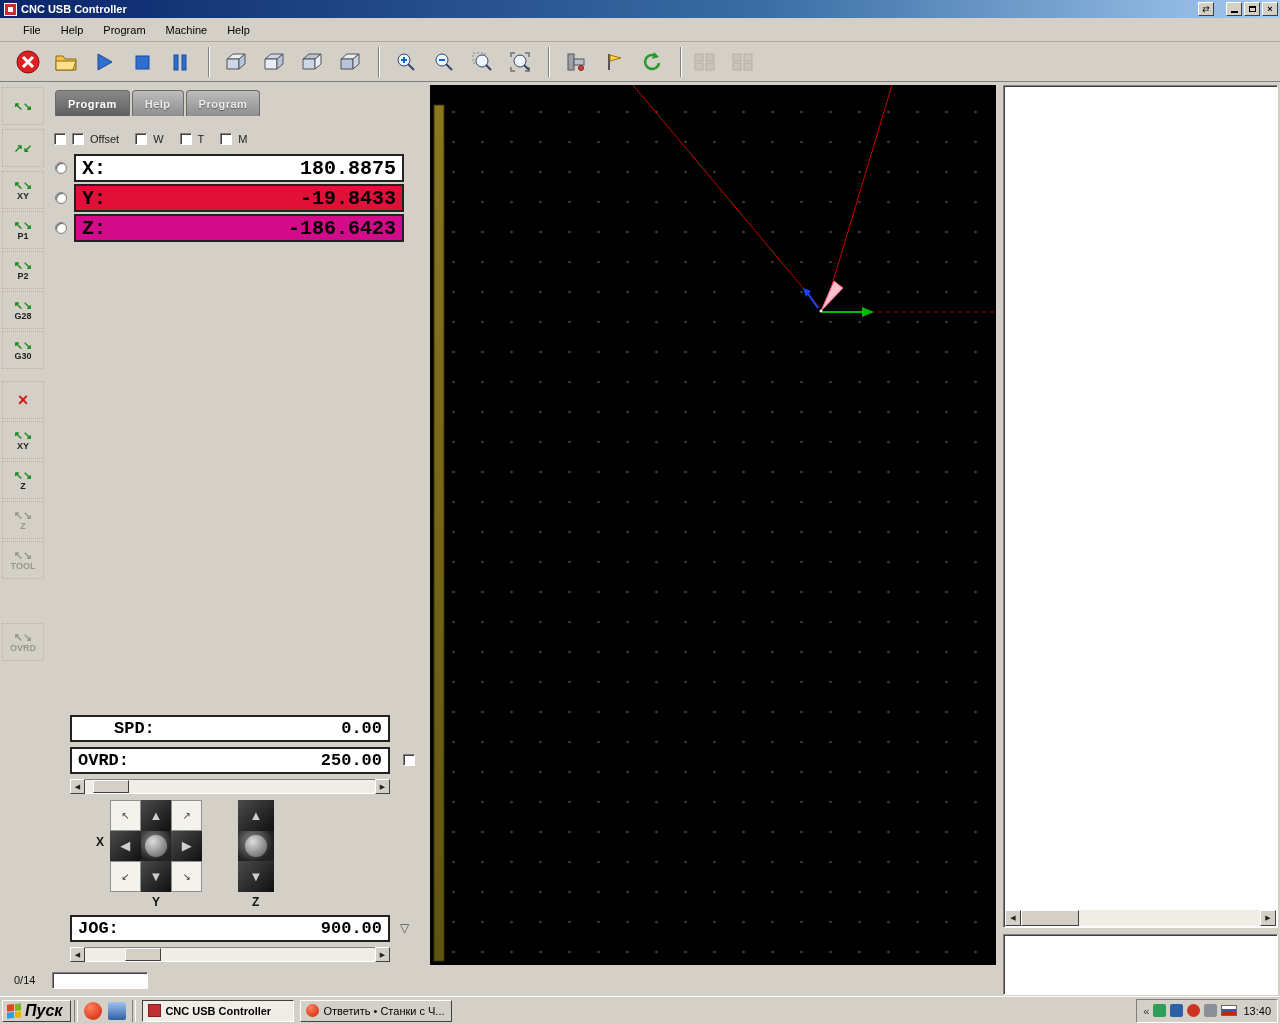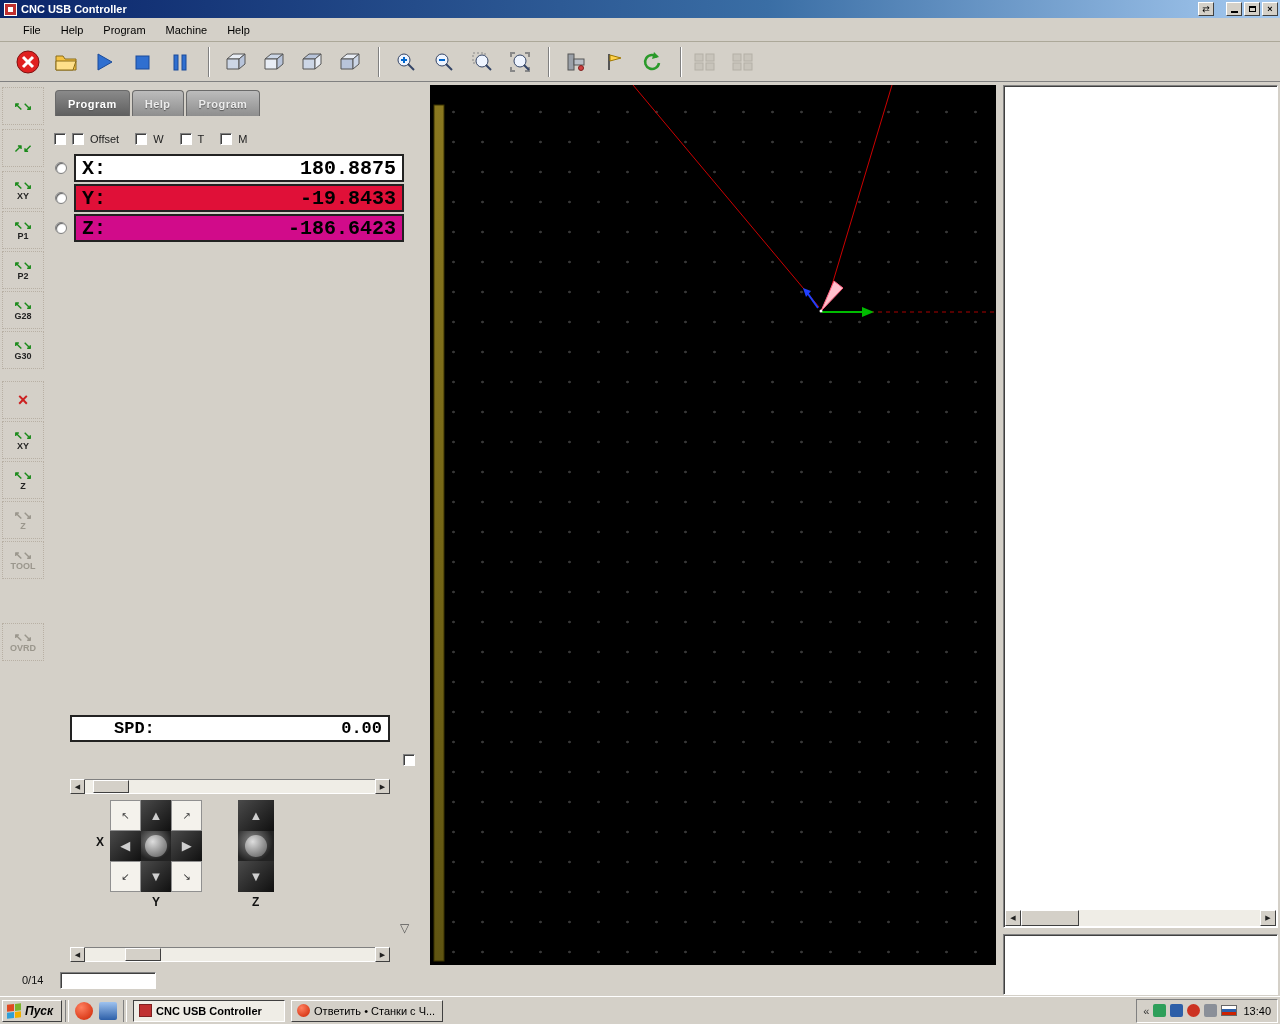--- a/index.html
+++ b/index.html
@@ -105,35 +105,35 @@
   .rightpanel { position:absolute; left:1003px; top:85px; width:275px; height:843px; background:#fff;
     border:1px solid; border-color:#808080 #fff #fff #808080; box-shadow:inset 1px 1px 0 #404040; }
   .hscroll { position:absolute; left:1px; bottom:1px; width:271px; height:16px; display:flex; background:#efede6; }
   .hscroll .sb-btn { width:16px; height:16px; line-height:14px; }
   .hscroll .sb-track { border:none; }
   .hscroll .sb-thumb { height:16px; width:58px; }
   .rightpanel2 { position:absolute; left:1003px; top:934px; width:275px; height:61px; background:#fff;
     border:1px solid; border-color:#808080 #fff #fff #808080; box-shadow:inset 1px 1px 0 #404040; }
 
   
-  .statusrow { position:absolute; left:16px; top:968px; width:428px; height:28px; }
+  .statusrow { position:absolute; left:8px; top:968px; width:428px; height:28px; }
   .status-progress-label { position:absolute; left:6px; top:6px; font-size:11px; color:#111; }
   .status-progress-bar { position:absolute; left:44px; top:4px; width:96px; height:17px; background:#fff;
     border:1px solid; border-color:#808080 #fff #fff #808080; box-shadow:inset 1px 1px 0 #404040; }
 
   
   .taskbar { position:absolute; left:0; top:996px; width:1280px; height:28px; background:#d4d0c8;
     border-top:1px solid #fff; display:flex; align-items:center; padding:0 2px; }
   .startbtn { height:22px; padding:0 8px 0 4px; display:flex; align-items:center; gap:4px;
     background:#d4d0c8; border:1px solid; border-color:#fff #404040 #404040 #fff; }
   .winflag { width:14px; height:14px; display:grid; grid-template-columns:1fr 1fr; grid-template-rows:1fr 1fr;
     gap:1px; transform:skewY(-6deg); }
   .winflag span:nth-child(1){background:#e04a22;} .winflag span:nth-child(2){background:#7bb32e;}
   .winflag span:nth-child(3){background:#2e9fd8;} .winflag span:nth-child(4){background:#f0b000;}
-  .start-label { font-size:12px; font-weight:bold; font-style:italic; }
+  .start-label { font-size:16px; font-weight:bold; font-style:italic; }
   .tb-sep { width:4px; height:22px; margin:0 3px; border-left:1px solid #808080; border-right:1px solid #fff; }
   .ql-icon { width:18px; height:18px; border-radius:50%; margin:0 3px; }
   .ql-red { background:radial-gradient(circle at 35% 30%,#ff8060,#cc2200); }
   .ql-blue { border-radius:2px; background:linear-gradient(#9ec2ef,#2d5fa8); }
   .taskbtn { height:22px; width:152px; margin:0 3px; display:flex; align-items:center; gap:4px; padding:0 5px;
     font-size:11px; white-space:nowrap; overflow:hidden; background:#d4d0c8;
     border:1px solid; border-color:#fff #404040 #404040 #fff; }
   .taskbtn.active { background:#efede6; border-color:#404040 #fff #fff #404040; font-weight:bold; }
   .task-ico { width:13px; height:13px; flex:none; }
   .task-ico.cnc { background:#c03030; border:1px solid #802020; }
@@ -402,20 +402,24 @@
       <div class="axisbox">
         <span class="ax-label">Z:</span>
         <span class="ax-value">-186.6423</span>
       </div>
     </div>
 
     <div class="valrow" style="top:630px;padding-left:42px;">
       <span class="ax-label">SPD:</span>
       <span class="ax-value">0.00</span>
     </div>
+    <div class="valrow" style="top:662px;">
+      <span class="ax-label">OVRD:</span>
+      <span class="ax-value">250.00</span>
+    </div>
     <span class="cb" style="position:absolute; left:355px; top:669px;"></span>
 
     <div class="slider" style="top:694px;">
       <div class="sb-btn">◀</div>
       <div class="sb-track">
         <div class="sb-thumb" style="left:8px;"></div>
       </div>
       <div class="sb-btn">▶</div>
     </div>
 
@@ -437,20 +441,24 @@
 
     <div class="zpad">
       <div class="pad-cell pad-dark">▲</div>
       <div class="pad-cell pad-dark pad-center">
           <span class="pad-knob"></span>
         </div>
       <div class="pad-cell pad-dark">▼</div>
     </div>
     <span class="pad-axis-label" style="left:204px; top:810px;">Z</span>
 
+    <div class="valrow" style="top:830px;">
+      <span class="ax-label">JOG:</span>
+      <span class="ax-value">900.00</span>
+    </div>
     <span class="dropdown-tri">▽</span>
 
     <div class="slider" style="top:862px;">
       <div class="sb-btn">◀</div>
       <div class="sb-track">
         <div class="sb-thumb" style="left:40px;"></div>
       </div>
       <div class="sb-btn">▶</div>
     </div>
   </div>

